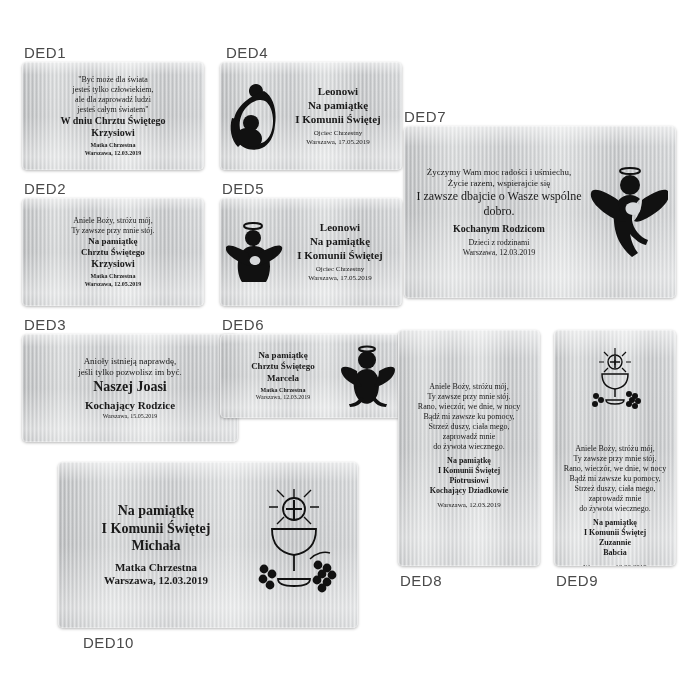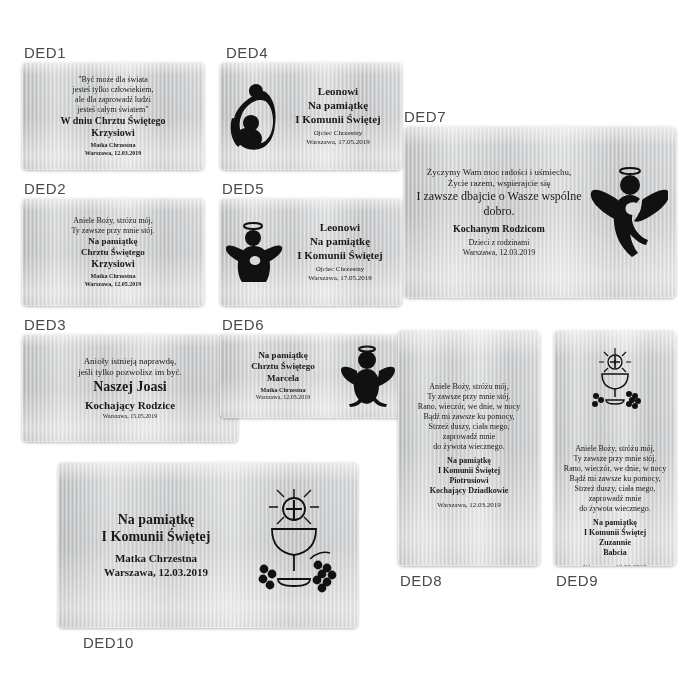--- a/index.html
+++ b/index.html
@@ -265,20 +265,21 @@
         <div style="font-size: 7px; font-weight: normal; line-height: 1.25;">Warszawa, 12.03.2019</div>
       </div>
   </div>
 </div>
 
 <div class="plate" style="left:58px;top:462px;width:300px;height:166px;">
   <div class="row" style="padding:12px;box-sizing:border-box;">
     <div class="txt" id="t9" style="flex:1;">
         <div style="font-size: 14px; font-weight: bold; line-height: 1.25;">Na pamiątkę</div>
         <div style="font-size: 14px; font-weight: bold; line-height: 1.25;">I Komunii Świętej</div>
+        <div style="font-size: 14px; font-weight: bold; line-height: 1.25;">Michała</div>
         <div style="font-size: 12px; font-weight: normal; line-height: 0.5;">&nbsp;</div>
         <div style="font-size: 11px; font-weight: bold; line-height: 1.25;">Matka Chrzestna</div>
         <div style="font-size: 11px; font-weight: bold; line-height: 1.25;">Warszawa, 12.03.2019</div>
       </div>
     <span class="svgicon" style="flex:0 0 104px;">
       <svg width="104" height="116" viewBox="0 0 104 116">
         <g stroke="#111" stroke-width="1.4" fill="none">
           <path d="M52 4 v10 M52 22 v8 M42 12 l-7 -7 M62 12 l7 -7 M36 22 h-9 M68 22 h9 M42 32 l-7 7 M62 32 l7 7"></path>
         </g>
         <circle cx="52" cy="24" r="11" fill="none" stroke="#111" stroke-width="1.8"></circle>

